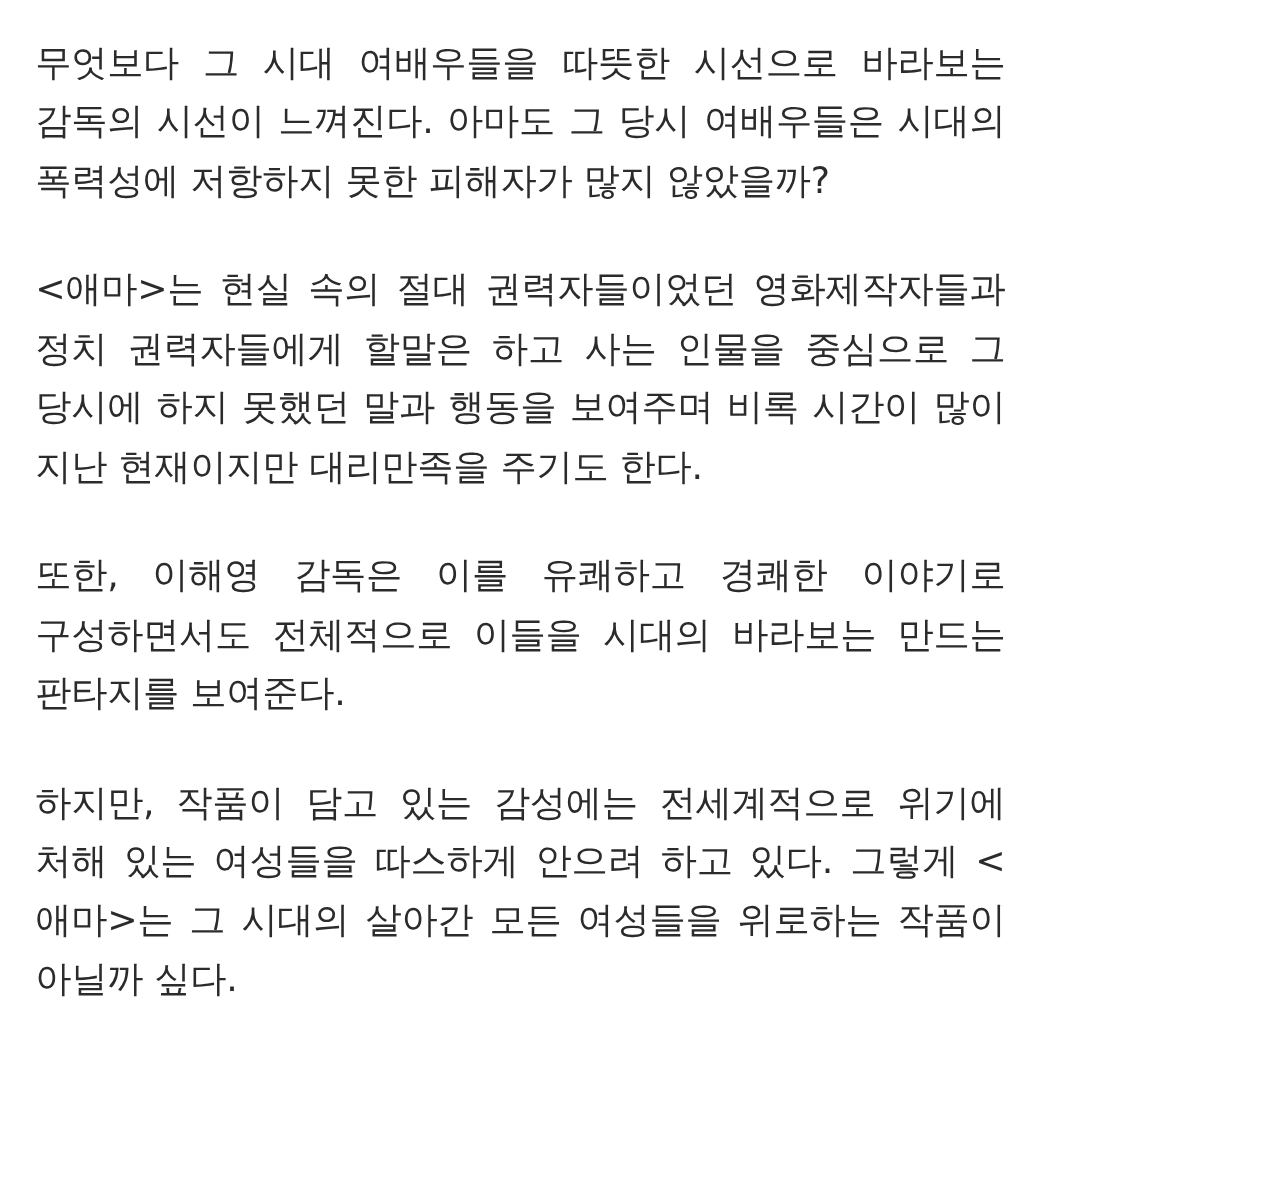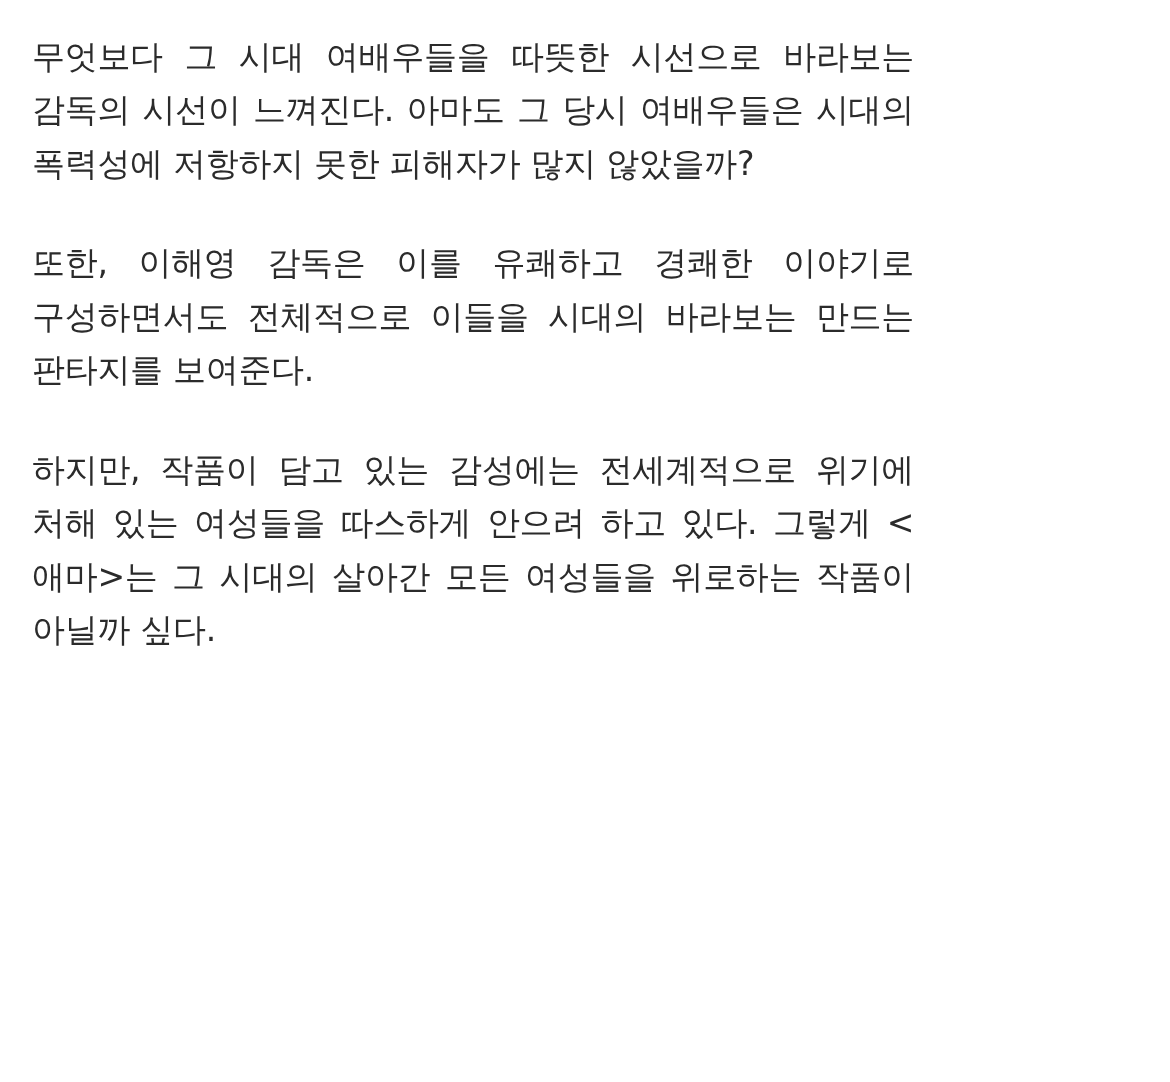--- a/index.html
+++ b/index.html
@@ -29,15 +29,16 @@
   }
   .para:last-child {
     margin-bottom: 0;
   }
 </style>
 </head>
 <body>
 
 <div class="article">
   <p class="para">무엇보다 그 시대 여배우들을 따뜻한 시선으로 바라보는 감독의 시선이 느껴진다. 아마도 그 당시 여배우들은 시대의 폭력성에 저항하지 못한 피해자가 많지 않았을까?</p>
+  <p class="para">&lt;애마&gt;는 현실 속의 절대 권력자들이었던 영화제작자들과 정치 권력자들에게 할말은 하고 사는 인물을 중심으로 그 당시에 하지 못했던 말과 행동을 보여주며 비록 시간이 많이 지난 현재이지만 대리만족을 주기도 한다.</p>
   <p class="para">또한, 이해영 감독은 이를 유쾌하고 경쾌한 이야기로 구성하면서도 전체적으로 이들을 시대의 바라보는 만드는 판타지를 보여준다.</p>
   <p class="para">하지만, 작품이 담고 있는 감성에는 전세계적으로 위기에 처해 있는 여성들을 따스하게 안으려 하고 있다. 그렇게 &lt;애마&gt;는 그 시대의 살아간 모든 여성들을 위로하는 작품이 아닐까 싶다.</p>
 </div>
 
 </body></html>

